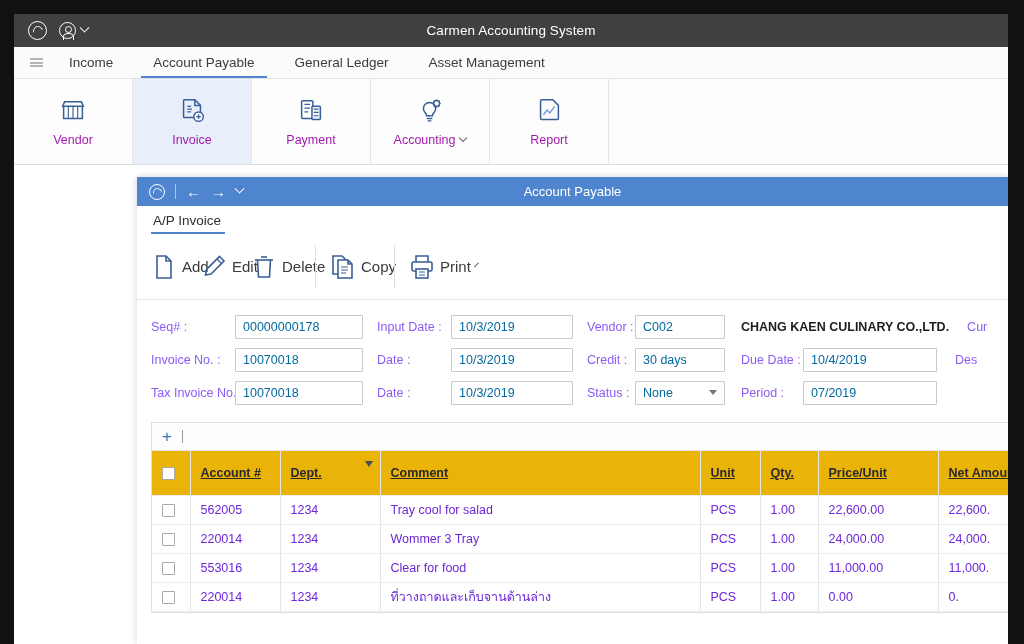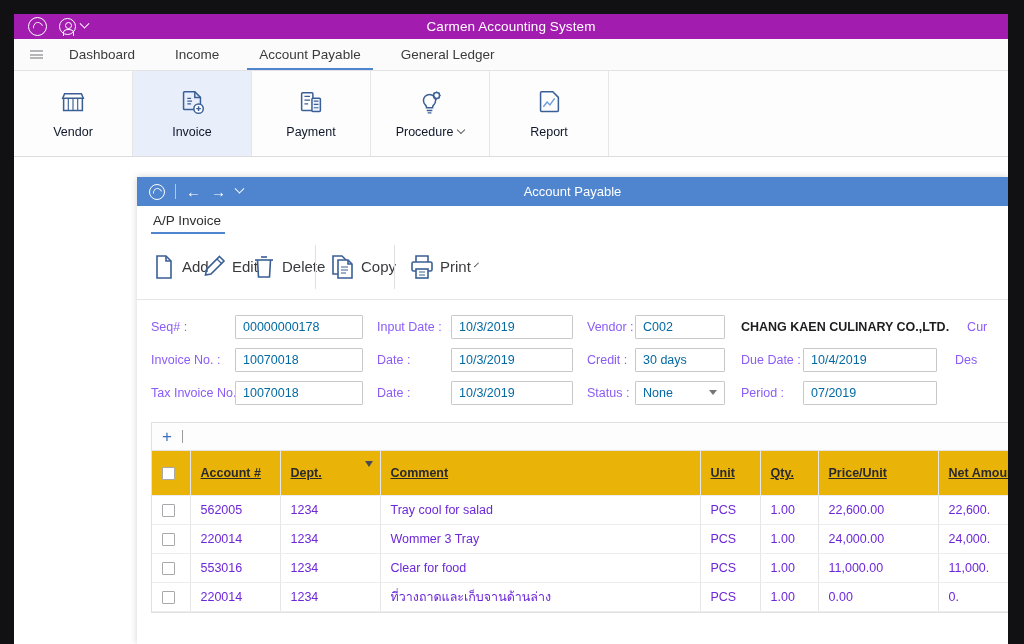--- a/index.html
+++ b/index.html
@@ -16,22 +16,22 @@
     position: absolute;
     left: 14px; top: 14px;
     width: 994px; height: 630px;
     background: #ffffff;
     overflow: hidden;
   }
 
   
   #title-bar {
     position: relative;
-    height: 25px;
-    background: #a21caf;
+    height: 33px;
+    background: #404040;
     display: flex;
     align-items: center;
   }
   #title-bar .tb-left {
     display: flex; align-items: center; gap: 12px;
     padding-left: 14px; z-index: 2;
   }
   .logo-swirl {
     width: 19px; height: 19px; border-radius: 50%;
     border: 1.6px solid #ffffff;
@@ -111,21 +111,21 @@
     background: #fdfdfd;
     border-bottom: 1px solid #dcdcde;
     display: flex; align-items: stretch;
   }
   .ribbon-btn {
     width: 119px;
     display: flex; flex-direction: column;
     align-items: center; justify-content: center;
     gap: 7px;
     border-right: 1px solid #e6e6e8;
-    color: #0f172a; font-size: 12.5px;
+    color: #a21caf; font-size: 12.5px;
     position: relative;
   }
   .ribbon-btn.selected { background: #e9eefb; }
   .ribbon-btn .rb-label { display: flex; align-items: center; gap: 5px; }
   .chev-sm {
     width: 6px; height: 6px;
     border-right: 1.4px solid #555; border-bottom: 1.4px solid #555;
     transform: rotate(45deg) translate(-1.5px,-1.5px);
     display: inline-block;
   }
@@ -316,24 +316,24 @@
         <span class="chev-white"></span>
       </span>
     </div>
     <div class="tb-title">Carmen Accounting System</div>
   </div>
 
   <div id="main-nav">
     <div class="hamburger">
         <i></i>
       </div>
-    <div class="nav-item">Dashboard</div>
     <div class="nav-item">Income</div>
     <div class="nav-item active">Account Payable</div>
     <div class="nav-item">General Ledger</div>
+    <div class="nav-item">Asset Management</div>
   </div>
 
   <div id="ribbon">
 
     <div class="ribbon-btn">
       <span class="rb-icon">
         <svg viewBox="0 0 32 32" width="32" height="30" fill="none" stroke="#3a5f96" stroke-width="1.6">
           <path d="M5 11h22l-2-5H7z"></path>
           <path d="M6 11v13h20V11"></path>
           <path d="M11 11v13M16 11v13M21 11v13" stroke-width="1.2"></path>
@@ -376,21 +376,21 @@
     <div class="ribbon-btn">
       <span class="rb-icon">
         <svg viewBox="0 0 32 32" width="32" height="30" fill="none" stroke="#3a5f96" stroke-width="1.6">
           <path d="M11 18a6.5 6.5 0 1 1 9 0c-1 1-1.3 2-1.3 3h-6.4c0-1-.3-2-1.3-3z"></path>
           <path d="M12.5 24h6M13.5 26.5h4" stroke-width="1.4"></path>
           <circle cx="23" cy="8" r="3.2"></circle>
           <path d="M23 3.6v1.3M23 11.1v1.3M18.6 8h1.3M26.1 8h1.3M19.9 4.9l.9.9M25.2 10.2l.9.9M26.1 4.9l-.9.9M20.8 10.2l-.9.9" stroke-width="1.2"></path>
         </svg>
       </span>
       <span class="rb-label">
-        <span>Procedure</span>
+        <span>Accounting</span>
         <span class="chev-sm"></span>
       </span>
     </div>
 
     <div class="ribbon-btn">
       <span class="rb-icon">
         <svg viewBox="0 0 32 32" width="32" height="30" fill="none" stroke="#3a5f96" stroke-width="1.6">
           <path d="M8 4h12l6 6v14a1 1 0 0 1-1 1H8a1 1 0 0 1-1-1V5a1 1 0 0 1 1-1z"></path>
           <path d="M10 20l4-5 3 3 5-7" stroke="#6f9bdb" stroke-width="1.5"></path>
         </svg>

